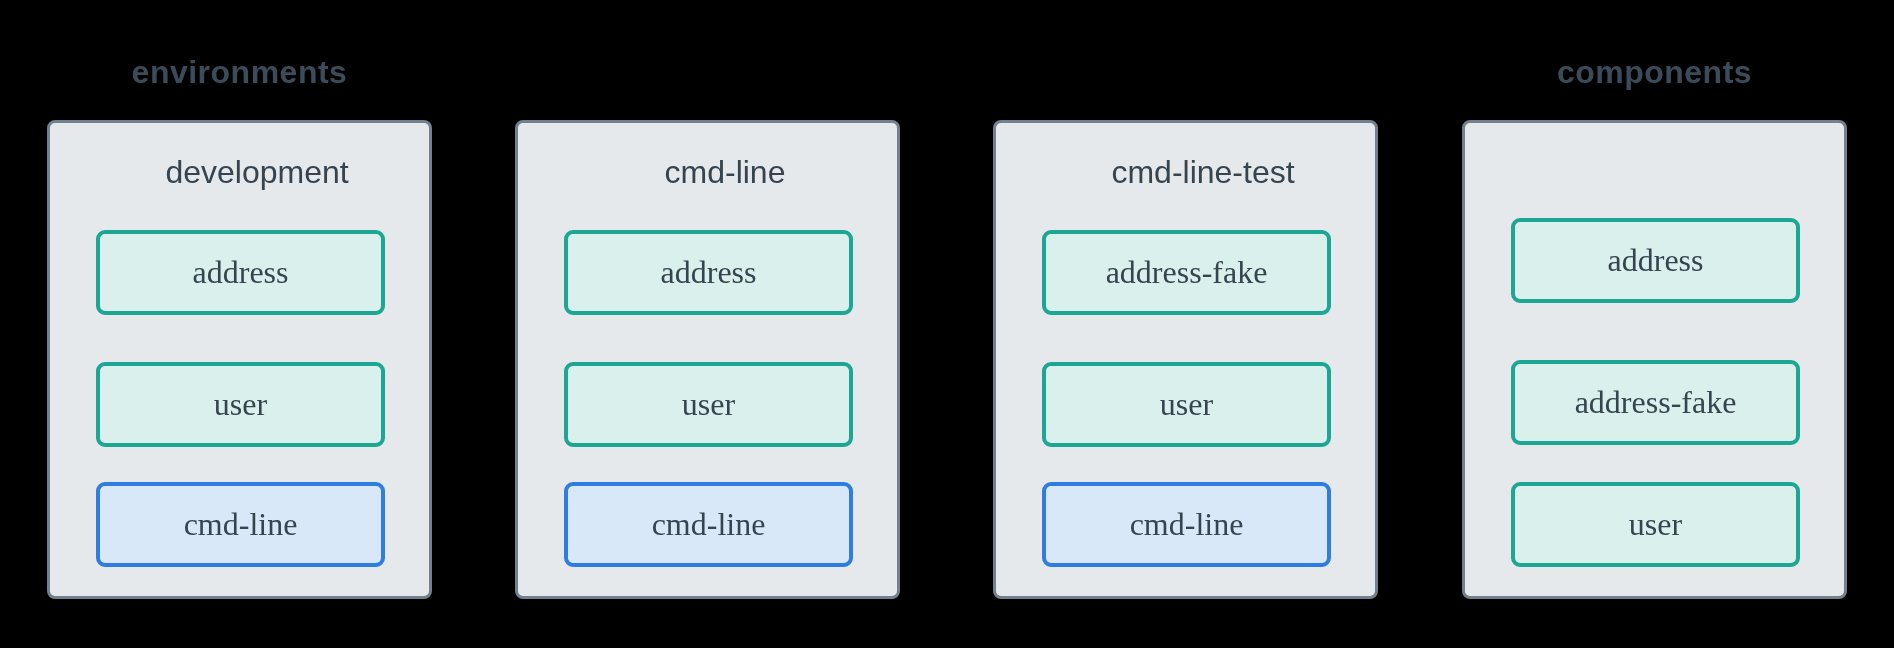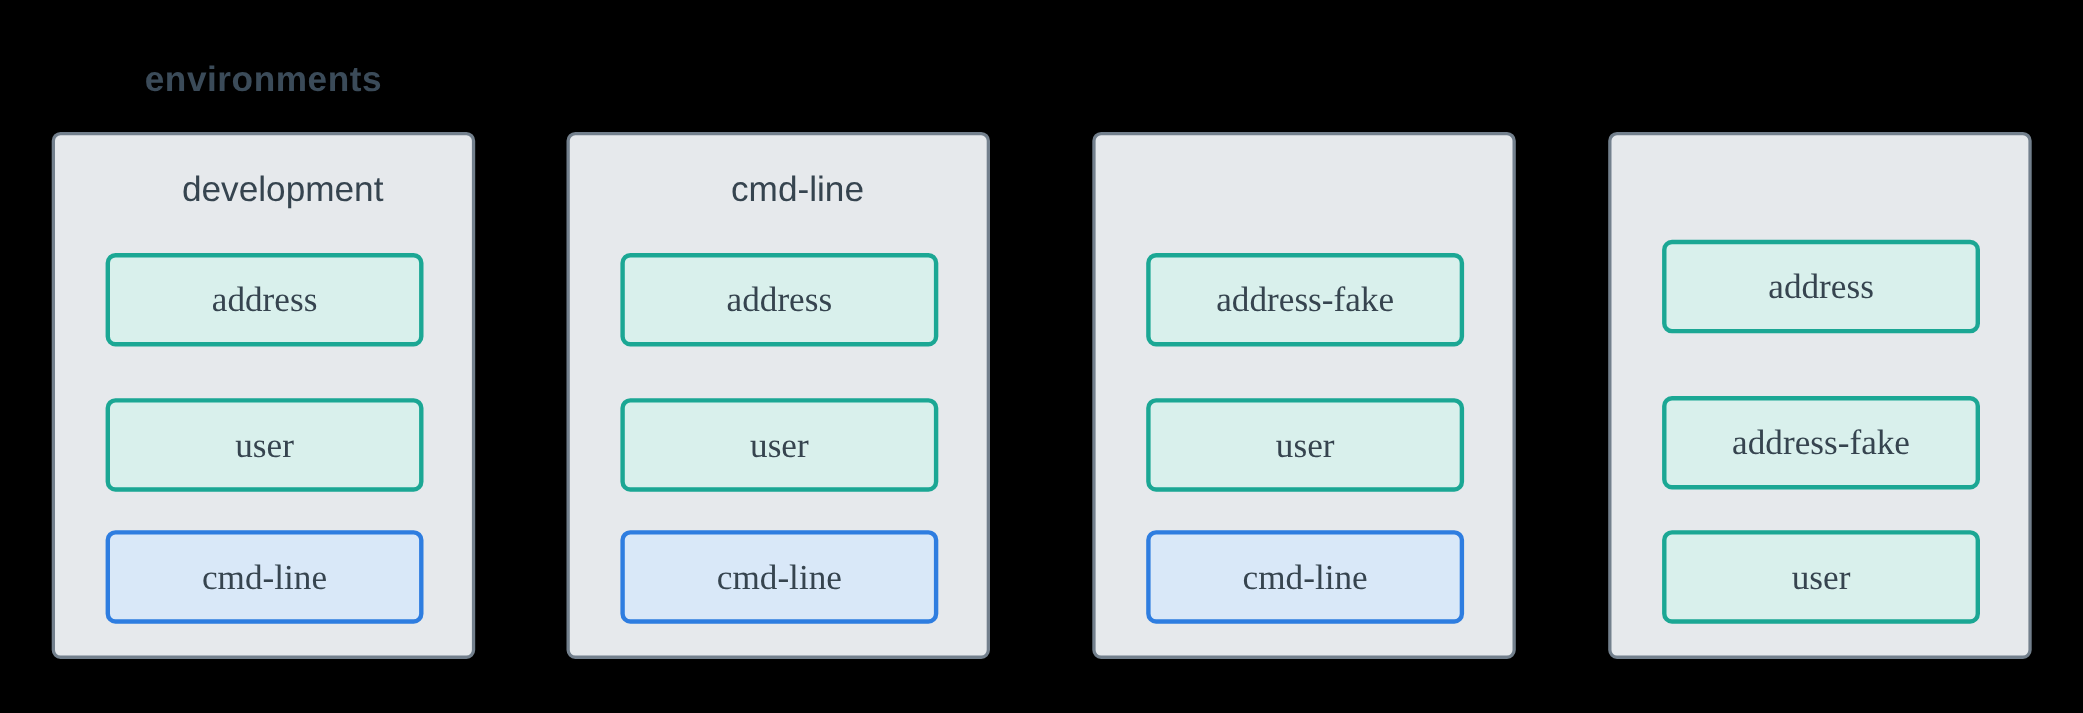--- a/index.html
+++ b/index.html
@@ -84,36 +84,38 @@
   .panel.no-title .box.r2{top:359px}
 </style>
 </head>
 <body>
 
 <div class="canvas">
 
   <div class="group-label" style="left:47px;width:385px">environments</div>
 
 
+  <div class="group-label" style="left:1462px;width:385px">components</div>
 
   <section class="panel" style="left:47px">
     <h2 class="panel-title">development</h2>
     <div class="box r0" data-variant="teal">address</div>
     <div class="box r1" data-variant="teal">user</div>
     <div class="box r2" data-variant="blue">cmd-line</div>
   </section>
 
   <section class="panel" style="left:515px">
     <h2 class="panel-title">cmd-line</h2>
     <div class="box r0" data-variant="teal">address</div>
     <div class="box r1" data-variant="teal">user</div>
     <div class="box r2" data-variant="blue">cmd-line</div>
   </section>
 
   <section class="panel" style="left:993px">
+    <h2 class="panel-title">cmd-line-test</h2>
     <div class="box r0" data-variant="teal">address-fake</div>
     <div class="box r1" data-variant="teal">user</div>
     <div class="box r2" data-variant="blue">cmd-line</div>
   </section>
 
   <section class="panel no-title" style="left:1462px">
     <div class="box r0" data-variant="teal">address</div>
     <div class="box r1" data-variant="teal">address-fake</div>
     <div class="box r2" data-variant="teal">user</div>
   </section>

